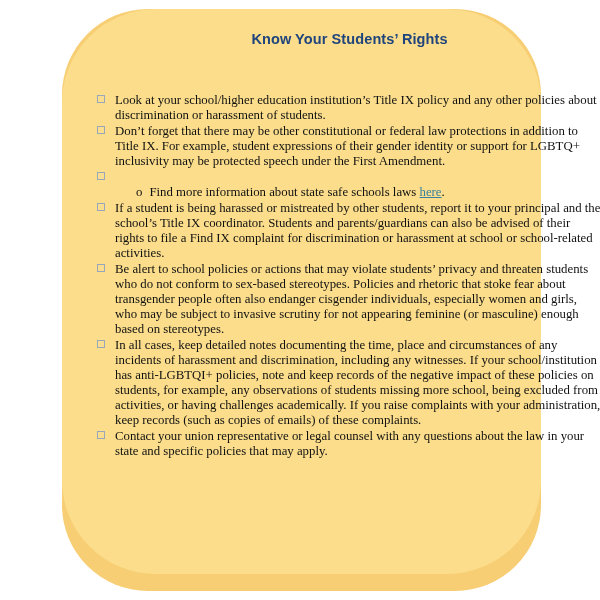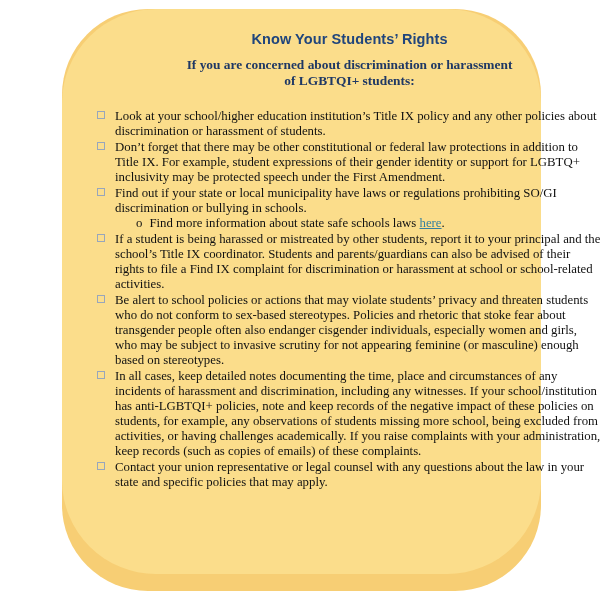--- a/index.html
+++ b/index.html
@@ -102,30 +102,29 @@
 <body>
 
 <div class="stage">
   <div class="card-outer"></div>
   <div class="card-inner"></div>
 
   <div class="content">
     <div class="title">Know Your Students’ Rights</div>
 
     <div class="subtitle">
-      <span>If you are concerned about discrimination or harassment</span><br>
-      <span>of LGBTQI+ students:</span>
+      <br>
     </div>
 
     <ul class="rights-list">
       <li><span class="cb"></span><span>Look at your school/higher education institution’s Title IX policy and any other policies about discrimination or harassment of students.</span></li>
 
       <li><span class="cb"></span><span>Don’t forget that there may be other constitutional or federal law protections in addition to Title IX. For example, student expressions of their gender identity or support for LGBTQ+ inclusivity may be protected speech under the First Amendment.</span></li>
 
-      <li><span class="cb"></span><span>Find out if your state or local municipality have laws or regulations prohibiting SO/GI discrimination or bullying in schools.</span>
+      <li><span class="cb"></span>
         <div class="subline"><span class="sub-marker">o</span><span>Find more information about state safe schools laws </span><a class="here-link">here</a><span>.</span></div>
       </li>
 
 
       <li><span class="cb"></span><span>If a student is being harassed or mistreated by other students, report it to your principal and the school’s Title IX coordinator. Students and parents/guardians can also be advised of their rights to file a Find IX complaint for discrimination or harassment at school or school-related activities.</span></li>
 
       <li><span class="cb"></span><span>Be alert to school policies or actions that may violate students’ privacy and threaten students who do not conform to sex-based stereotypes. Policies and rhetoric that stoke fear about transgender people often also endanger cisgender individuals, especially women and girls, who may be subject to invasive scrutiny for not appearing feminine (or masculine) enough based on stereotypes.</span></li>
 
       <li><span class="cb"></span><span>In all cases, keep detailed notes documenting the time, place and circumstances of any incidents of harassment and discrimination, including any witnesses. If your school/institution has anti-LGBTQI+ policies, note and keep records of the negative impact of these policies on students, for example, any observations of students missing more school, being excluded from activities, or having challenges academically. If you raise complaints with your administration, keep records (such as copies of emails) of these complaints.</span></li>
 

